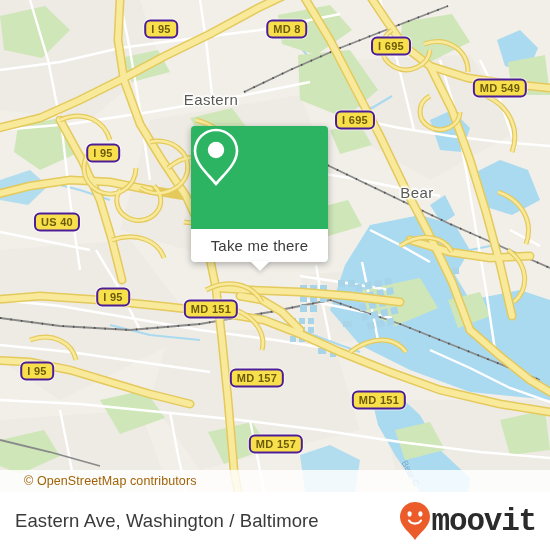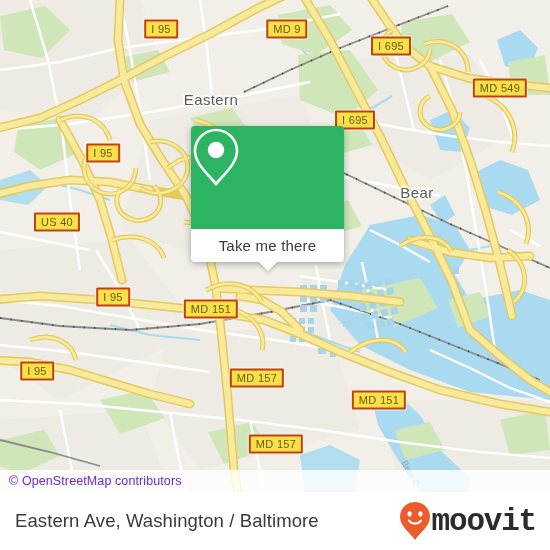--- a/index.html
+++ b/index.html
@@ -11,25 +11,25 @@
   #app{position:relative;width:550px;height:550px;overflow:hidden;background:#fff;}
 
   
   #map{position:absolute;left:0;top:0;width:550px;height:492px;overflow:hidden;background:#f2efe9;}
   #map svg{position:absolute;left:0;top:0;}
 
   
   .shield{
     position:absolute;
     background:#f7e04b;
-    border:2px solid #c2410c;
-    border-radius:1px;
+    border:2px solid #4c1d95;
+    border-radius:6px;
     color:#6d5b09;
     font-size:11px;
-    font-weight:normal;
+    font-weight:bold;
     letter-spacing:.3px;
     padding:1px 5px 2px 5px;
     line-height:12px;
     white-space:nowrap;
     transform:translate(-50%,-50%);
     box-shadow:0 0 0 1px rgba(255,255,255,.55);
   }
   
   .place{
     position:absolute;
@@ -45,21 +45,21 @@
   .water-label{
     position:absolute;
     color:#7fa8c4;
     font-size:9px;
     white-space:nowrap;
     transform-origin:left center;
   }
 
   
   #card{
-    position:absolute;left:191px;top:126px;width:153px;
+    position:absolute;left:191px;top:126px;width:137px;
     border-radius:4px;
     box-shadow:0 2px 7px rgba(0,0,0,.30);
     overflow:visible;
     background:#5eead4;
   }
   #card-green{
     height:103px;width:100%;
     background:#2cb463;
     border-radius:4px 4px 0 0;
     display:flex;align-items:center;justify-content:center;
@@ -82,21 +82,21 @@
     filter:drop-shadow(0 2px 2px rgba(0,0,0,.18));
   }
 
   
   #attrib{
     position:absolute;left:0;top:470px;width:550px;height:22px;
     background:rgba(255,255,255,.82);
     display:flex;align-items:center;
   }
   #attrib-text{
-    color:#6d28d9;font-size:12.5px;padding-left:9px;letter-spacing:.1px;
+    color:#a16207;font-size:12.5px;padding-left:24px;letter-spacing:.1px;
   }
 
   
   #footer{
     position:absolute;left:0;top:492px;width:550px;height:58px;
     background:rgba(255,255,255,.93);
     display:flex;align-items:center;justify-content:space-between;
     overflow:hidden;
     gap:30px;
   }
@@ -343,21 +343,21 @@
           <path d="M350 352 C372 336 394 336 406 352"></path>
           <path d="M400 246 C420 232 444 236 452 252"></path>
           <path d="M112 240 C136 232 158 240 164 258"></path>
           <path d="M60 120 C84 110 104 120 110 140"></path>
         </g>
       </g>
     </svg>
 
     <div>
       <div class="shield" style="left:161px;top:29px">I 95</div>
-      <div class="shield" style="left:287px;top:29px">MD 9</div>
+      <div class="shield" style="left:287px;top:29px">MD 8</div>
       <div class="shield" style="left:391px;top:46px">I 695</div>
       <div class="shield" style="left:500px;top:88px">MD 549</div>
       <div class="shield" style="left:355px;top:120px">I 695</div>
       <div class="shield" style="left:103px;top:153px">I 95</div>
       <div class="shield" style="left:57px;top:222px">US 40</div>
       <div class="shield" style="left:113px;top:297px">I 95</div>
       <div class="shield" style="left:211px;top:309px">MD 151</div>
       <div class="shield" style="left:37px;top:371px">I 95</div>
       <div class="shield" style="left:257px;top:378px">MD 157</div>
       <div class="shield" style="left:379px;top:400px">MD 151</div>

